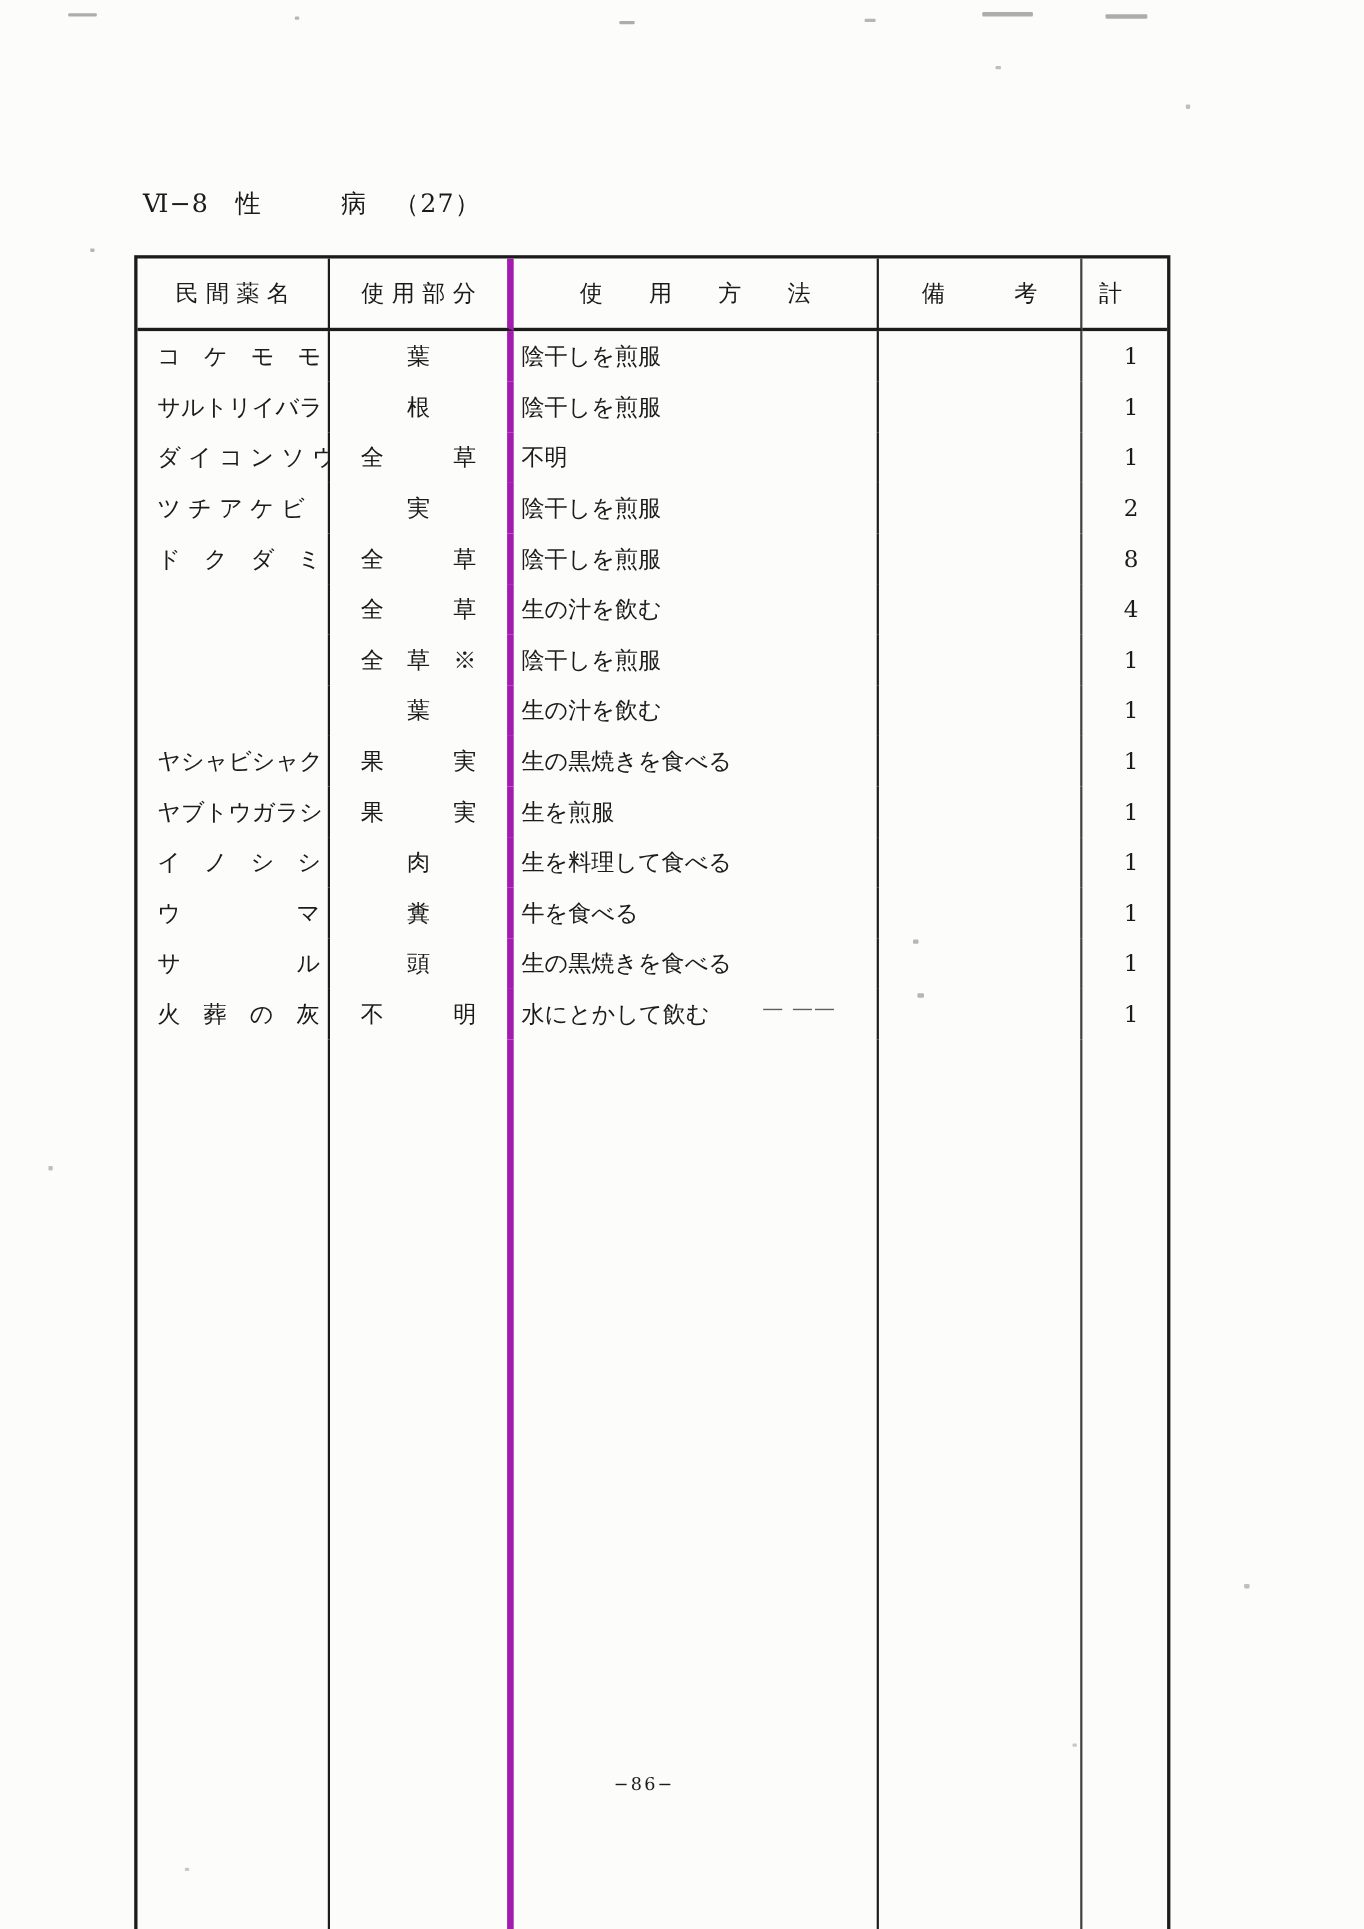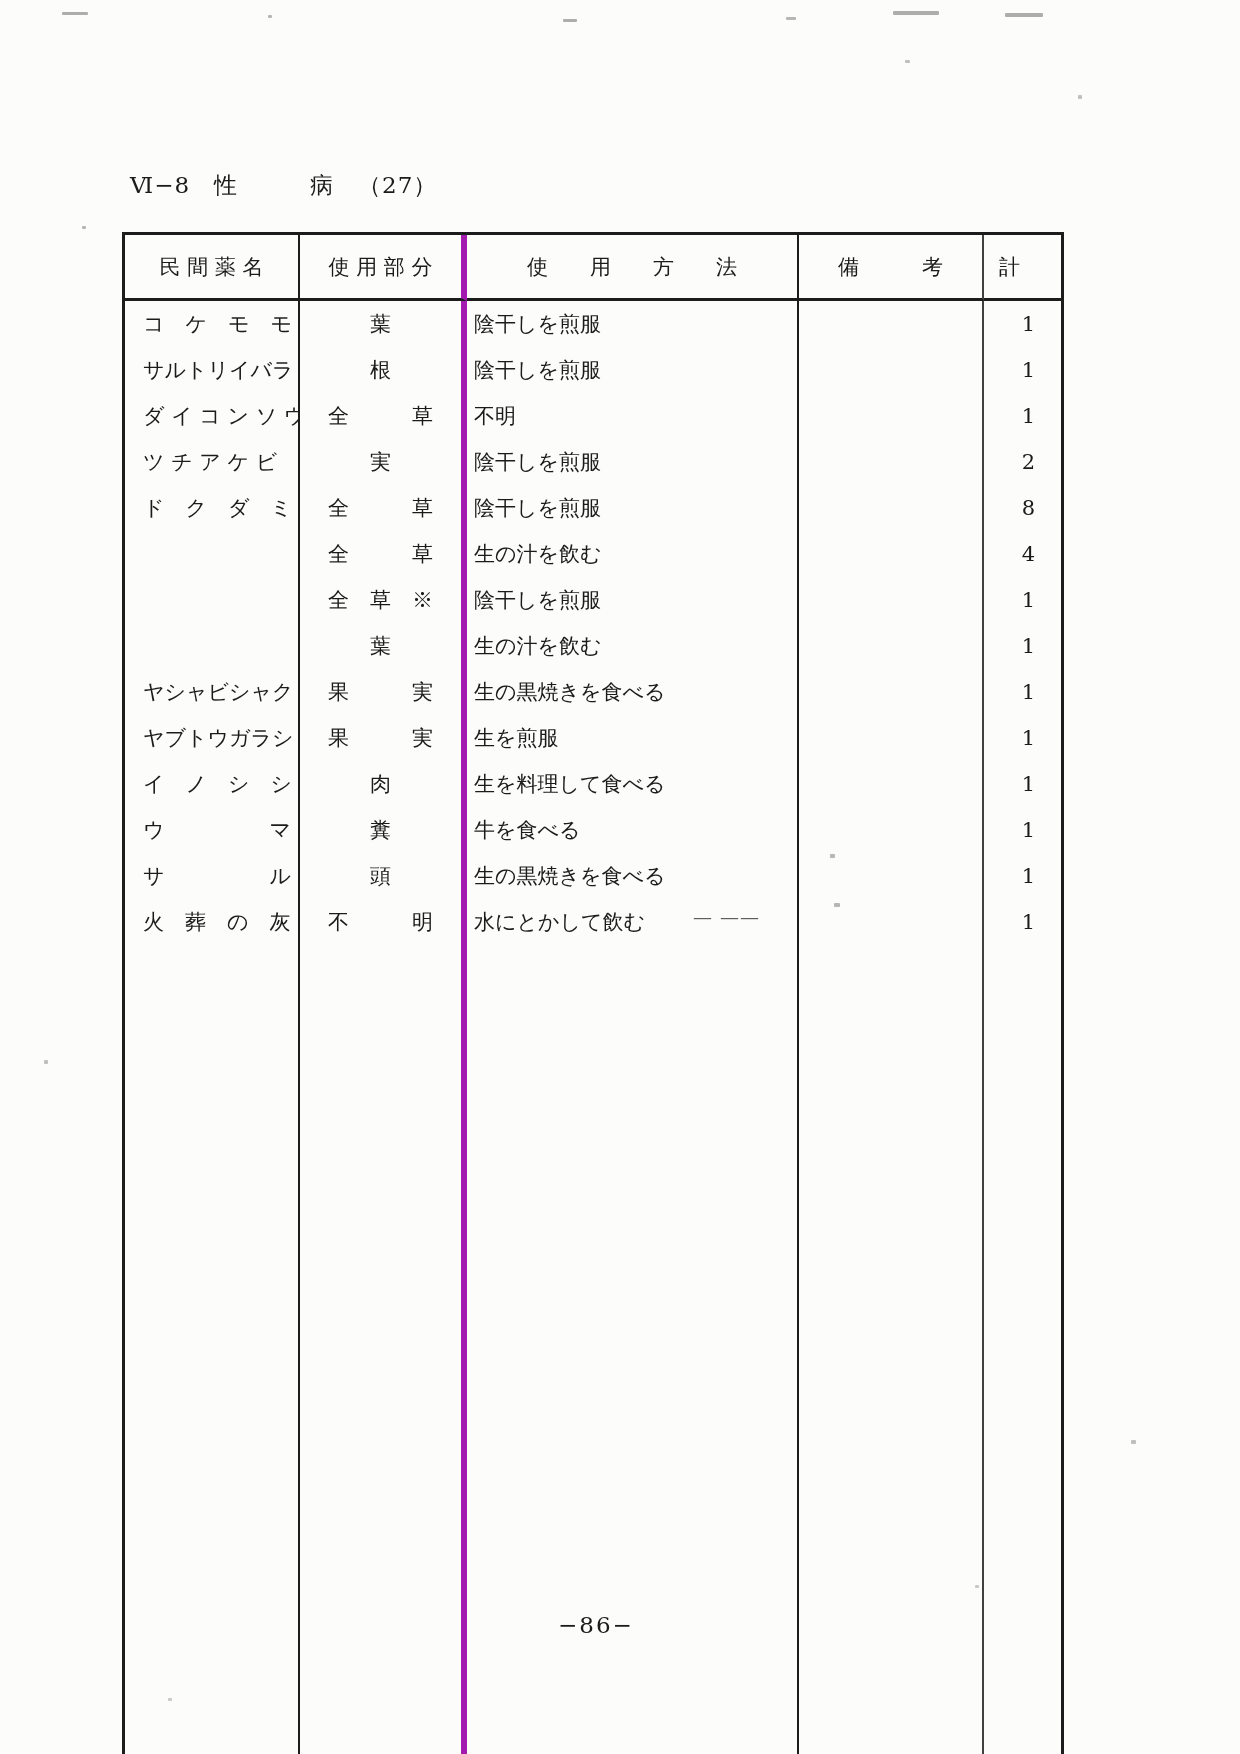--- a/index.html
+++ b/index.html
@@ -42,21 +42,21 @@
     grid-column:1/5;
     border-top:2px solid #1c1c1c;border-right:2px solid #1c1c1c;
     justify-content:center;padding-left:30px;
   }
   .footer-total{
     border-top:2px solid #a3a3a3;
     justify-content:flex-end;padding-right:24px;
   }
   .pageno{
     position:absolute;left:558px;top:1612px;
-    font-size:23px;letter-spacing:2px;
+    font-size:16px;letter-spacing:2px;
   }
   .pencil-mark{
     position:absolute;left:693px;top:906px;
     font-size:19px;color:#5e5e5e;letter-spacing:1px;white-space:pre;
   }
   .speck{position:absolute;background:#4e4e4e;border-radius:1px;}
 </style>
 </head>
 <body>
 

